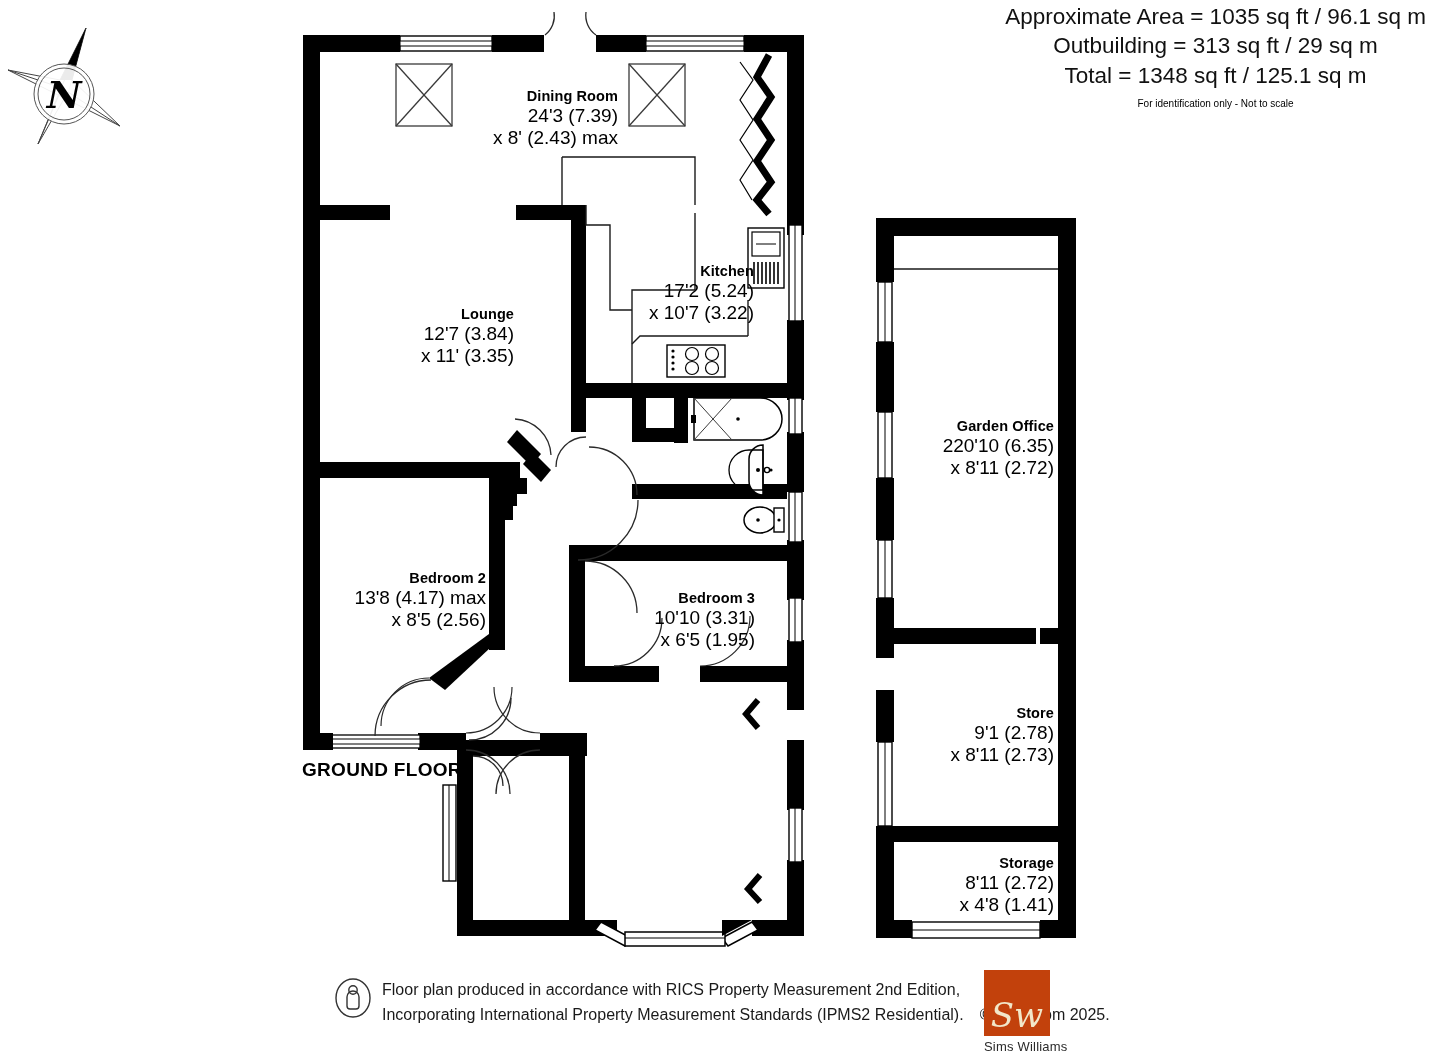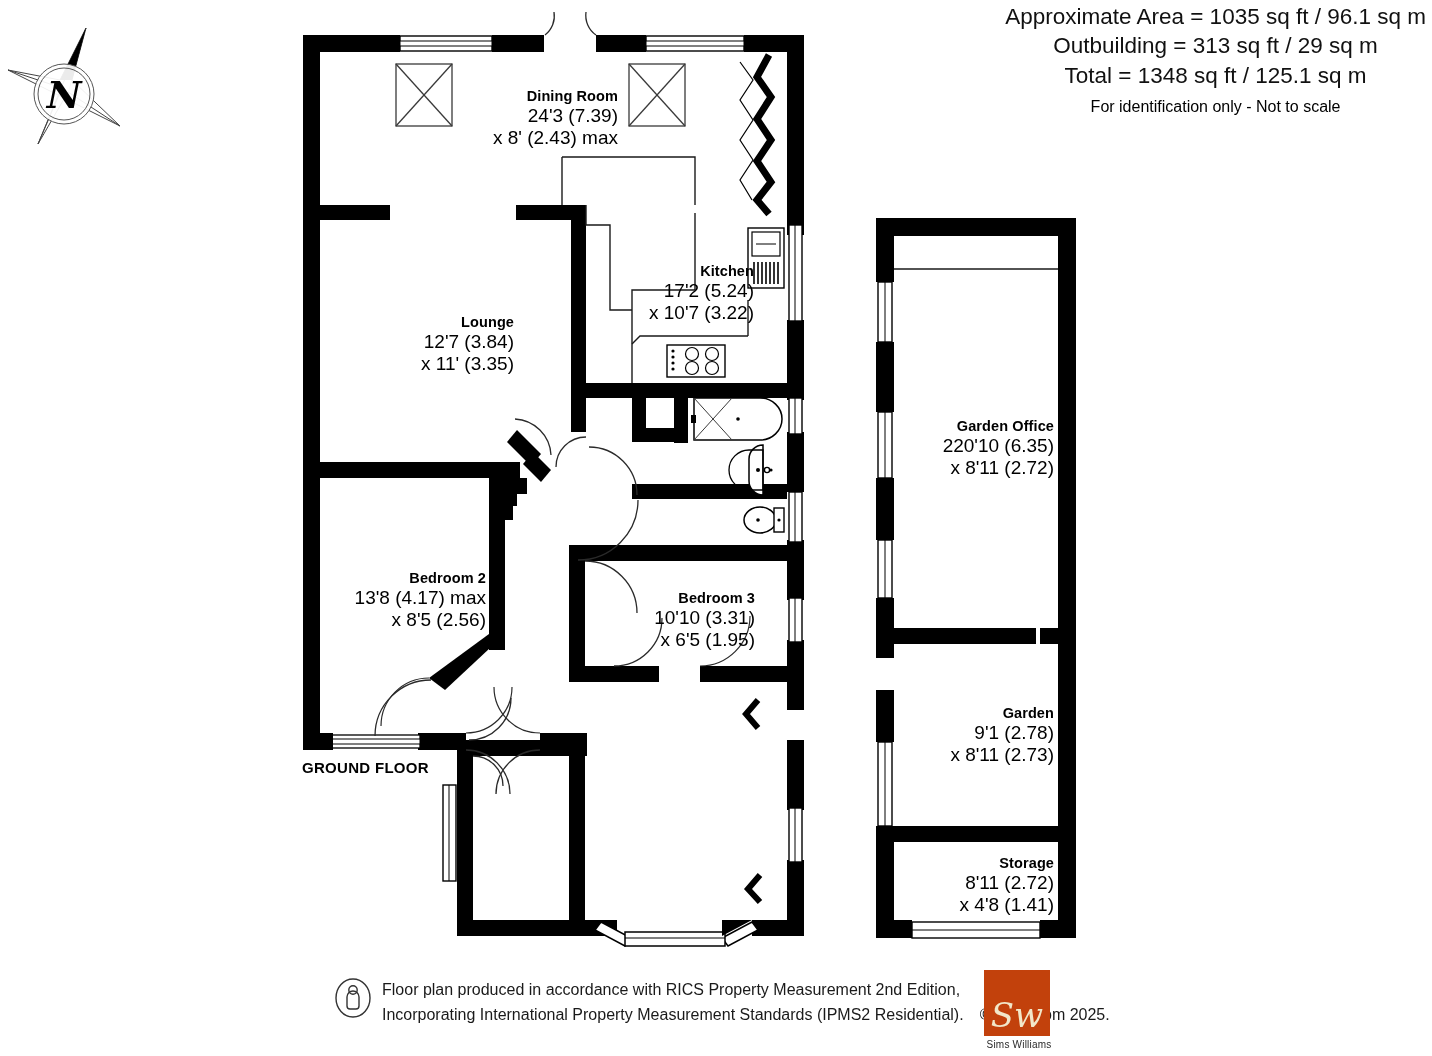--- a/index.html
+++ b/index.html
@@ -28,21 +28,21 @@
     top: 2px;
     text-align: center;
     line-height: 1.30;
   }
   .area-summary .line {
     font-size: 22.5px;
     color: #111;
     white-space: nowrap;
   }
   .area-summary .disclaimer {
-    font-size: 16px;
+    font-size: 10px;
     margin-top: 7px;
     white-space: nowrap;
   }
   .compass {
     position: absolute;
     left: 2px;
     top: 22px;
     width: 126px;
     height: 134px;
   }
@@ -63,21 +63,21 @@
     font-size: 14.5px;
     letter-spacing: .1px;
   }
   .rl .dim {
     font-size: 19px;
   }
   .floor-title {
     position: absolute;
     left: 302px;
     top: 759px;
-    font-size: 15px;
+    font-size: 19px;
     font-weight: bold;
     letter-spacing: .3px;
   }
   .footer {
     position: absolute;
     left: 334px;
     top: 978px;
     display: flex;
     align-items: flex-start;
   }
@@ -112,21 +112,21 @@
     position: absolute;
     left: 0; right: 0;
     bottom: 4px;
     font-family: "DejaVu Serif", serif;
     font-style: italic;
     font-size: 34px;
     color: #f2e7c9;
     line-height: 1;
   }
   .logo-name {
-    font-size: 10px;
+    font-size: 13px;
     color: #2a2a2a;
     margin-top: 3px;
     white-space: nowrap;
     letter-spacing: .2px;
   }
 </style>
 </head>
 <body>
 
 <div id="page">
@@ -420,21 +420,21 @@
       <line x1="894" y1="269" x2="1058" y2="269"></line>
     </g>
   </svg>
 
   <div class="rl" style="left:478px; top:88px; width:140px;">
     <div class="name">Dining Room</div>
     <div class="dim">24'3 (7.39)</div>
     <div class="dim">x 8' (2.43) max</div>
   </div>
 
-  <div class="rl" style="left:374px; top:314px; width:140px;">
+  <div class="rl" style="left:374px; top:306px; width:140px;">
     <div class="name">Lounge</div>
     <div class="dim">12'7 (3.84)</div>
     <div class="dim">x 11' (3.35)</div>
   </div>
 
   <div class="rl" style="left:614px; top:263px; width:140px;">
     <div class="name">Kitchen</div>
     <div class="dim">17'2 (5.24)</div>
     <div class="dim">x 10'7 (3.22)</div>
   </div>
@@ -452,21 +452,21 @@
   </div>
 
 
   <div class="rl" style="left:906px; top:418px; width:148px;">
     <div class="name">Garden Office</div>
     <div class="dim">220'10 (6.35)</div>
     <div class="dim">x 8'11 (2.72)</div>
   </div>
 
   <div class="rl" style="left:906px; top:705px; width:148px;">
-    <div class="name">Garden</div>
+    <div class="name">Store</div>
     <div class="dim">9'1 (2.78)</div>
     <div class="dim">x 8'11 (2.73)</div>
   </div>
 
   <div class="rl" style="left:906px; top:855px; width:148px;">
     <div class="name">Storage</div>
     <div class="dim">8'11 (2.72)</div>
     <div class="dim">x 4'8 (1.41)</div>
   </div>
 

